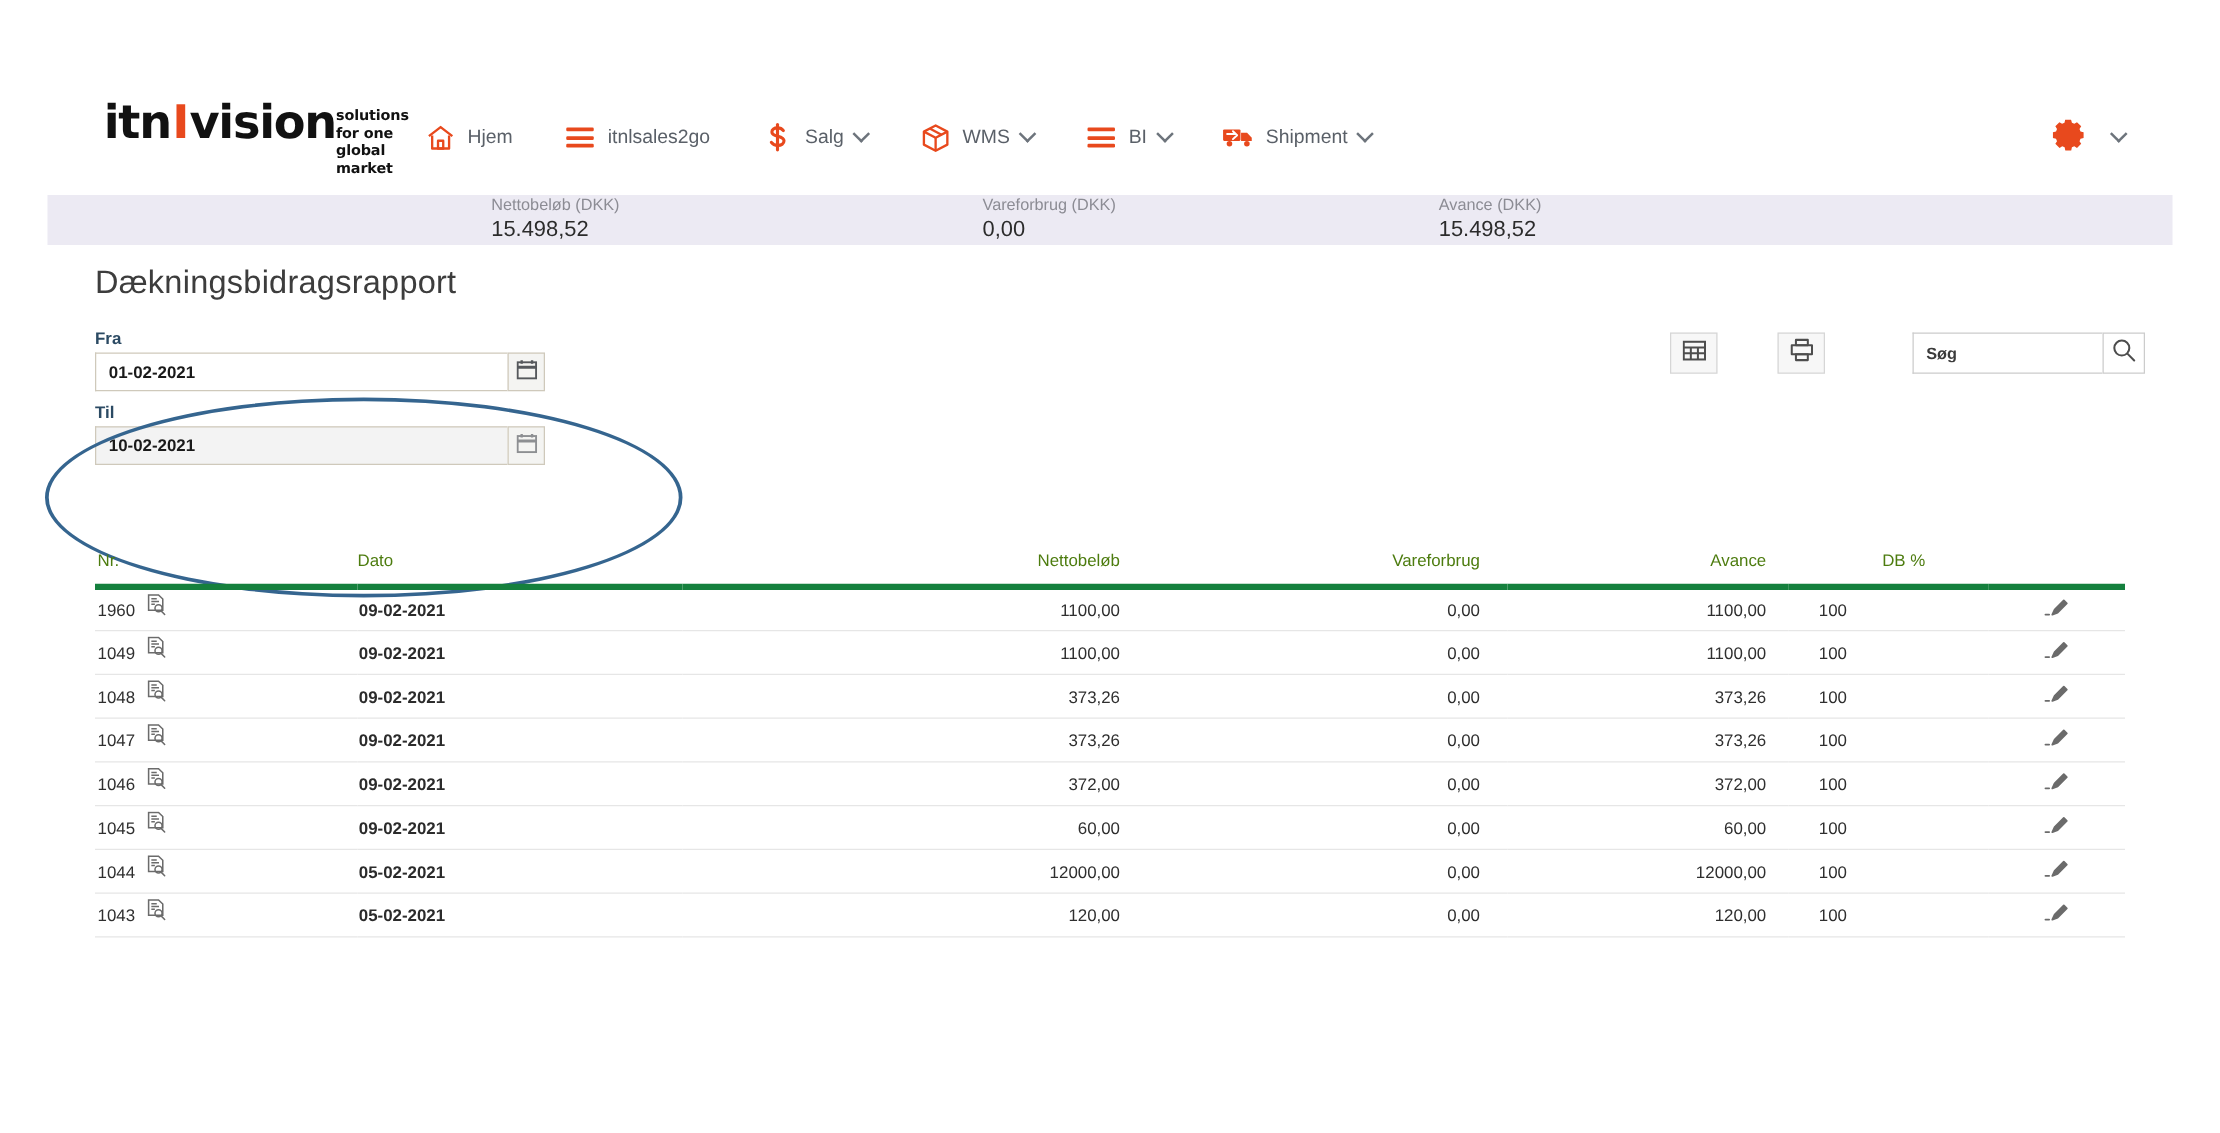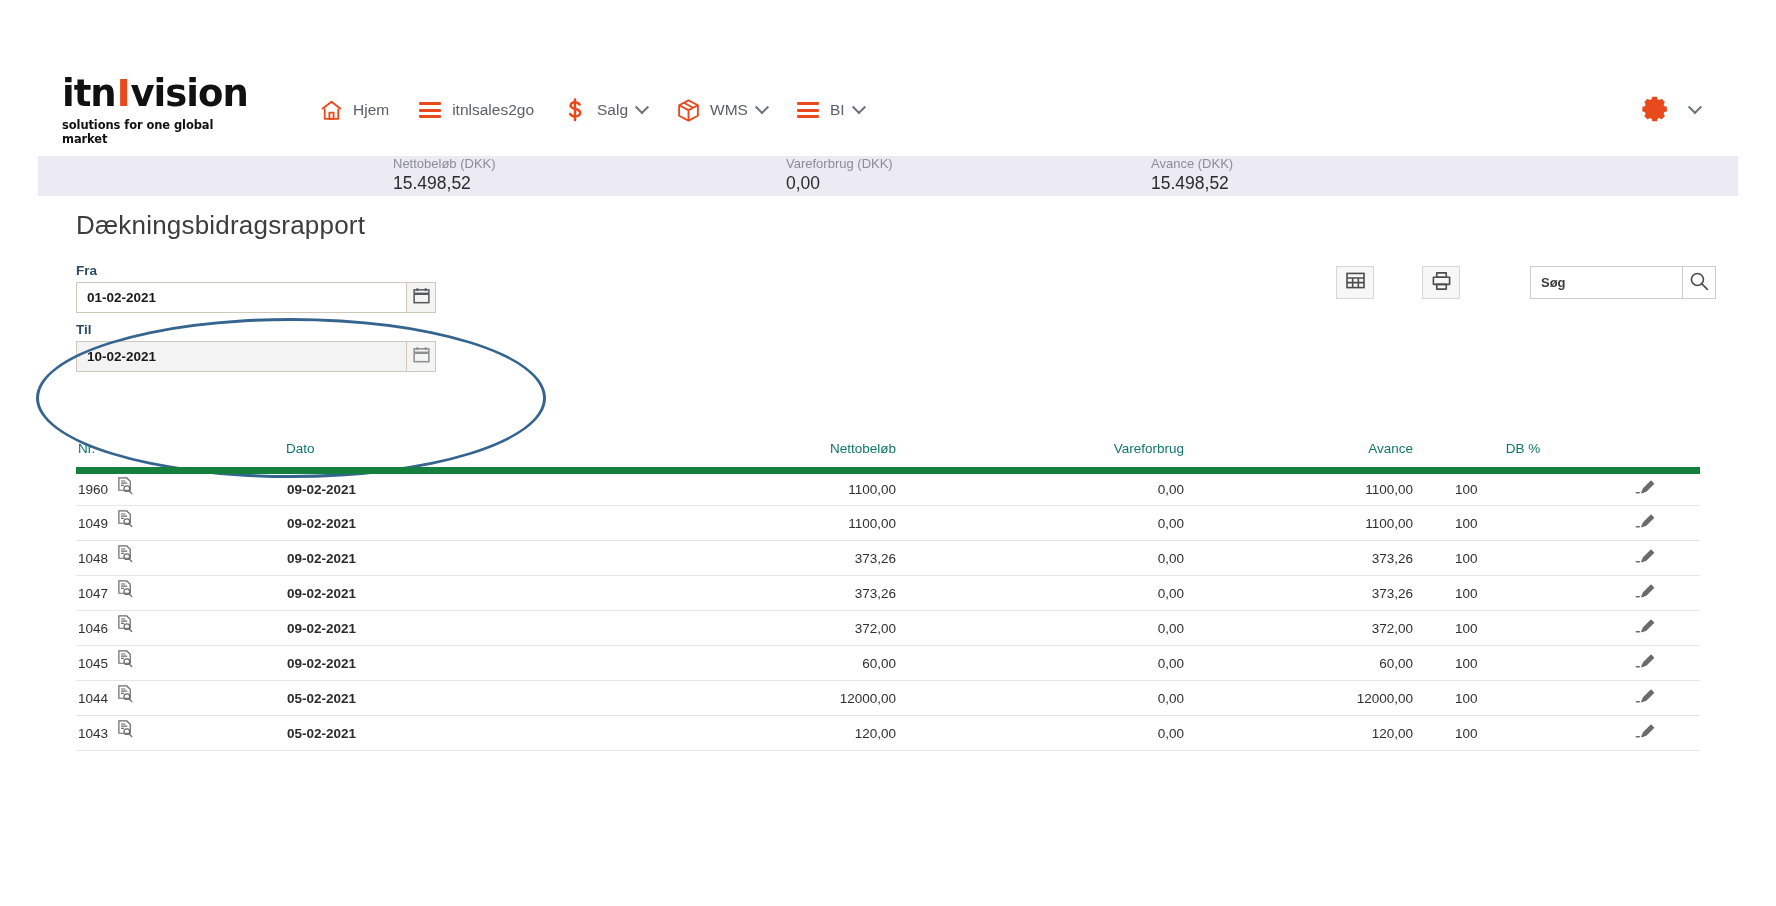--- a/index.html
+++ b/index.html
@@ -28,37 +28,37 @@
 
   
   .header {
     position:absolute;
     left:0; top:0;
     width:1700px; height:92px;
     background:#ffffff;
     display:flex; align-items:center;
   }
   .logo {
-    width:192px; margin-left:24px;
-    display:flex; flex-direction:column; align-items:flex-start;
+    width:192px; margin-left:45px;
+    display:flex; flex-direction:row; align-items:flex-start;
     user-select:none;
   }
   .logo-mark {
     font-size:37px; font-weight:bold; letter-spacing:-1px;
     color:#111111; line-height:1; display:flex; align-items:center;
     font-family:"DejaVu Sans", sans-serif;
   }
   .logo-bar { color:#e8491d; font-weight:bold; padding:0 1px; }
   .logo-tag {
     font-size:11.5px; font-weight:bold; color:#111111;
     margin-top:6px; letter-spacing:-0.1px;
     font-family:"DejaVu Sans", sans-serif;
   }
 
-  .nav { display:flex; align-items:center; margin-left:50px; gap:0px; }
+  .nav { display:flex; align-items:center; margin-left:50px; gap:13px; }
   .nav-item {
     display:flex; align-items:center;
     padding:0 14px; height:50px;
     cursor:pointer; white-space:nowrap;
   }
   .nav-item .ico {
     width:26px; height:26px; display:inline-flex;
     align-items:center; justify-content:center; margin-right:9px;
     color:#e8491d; flex:0 0 auto;
   }
@@ -157,22 +157,22 @@
     width:34px; height:33px;
     border:1px solid #cccccc; background:#ffffff;
     display:flex; align-items:center; justify-content:center;
     cursor:pointer;
   }
 
   
   .table-wrap { position:absolute; left:38px; top:245px; width:1624px; }
   table { border-collapse:collapse; width:1624px; table-layout:fixed; }
   thead th {
-    font-size:13.5px; font-weight:normal; color:#0f766e;
-    padding:0 0 11px 0; border-bottom:7px solid #15803d;
+    font-size:13.5px; font-weight:normal; color:#4d7c0f;
+    padding:0 0 11px 0; border-bottom:5px solid #15803d;
     vertical-align:bottom;
   }
   tbody td {
     font-size:13.5px; color:#2f2f2f;
     height:35px; border-bottom:1px solid #e6e6e6;
     vertical-align:middle;
   }
   .c-nr { width:210px; text-align:left; padding-left:2px; }
   .c-dato { width:260px; text-align:left; }
   .c-net { width:370px; text-align:right; padding-right:20px; }
@@ -260,20 +260,33 @@
             <span class="hamburger">
                 <i></i>
                 <i></i>
                 <i></i>
               </span>
           </span>
           <span class="nav-label">BI</span>
           <span class="caret"></span>
         </div>
 
+        <div class="nav-item">
+          <span class="ico">
+            <svg width="28" height="22" viewBox="0 0 28 20" fill="#e8491d">
+              <rect x="0.5" y="3" width="15" height="10" rx="1"></rect>
+              <path d="M16 6h5.2l4 4.2V13H16z"></path>
+              <circle cx="6" cy="15.4" r="2.4"></circle>
+                <circle cx="21" cy="15.4" r="2.4"></circle>
+              <path d="M4 7h7.5M9 4.6 12.6 8 9 11.4" stroke="#ffffff" stroke-width="1.7" fill="none" stroke-linecap="round" stroke-linejoin="round"></path>
+            </svg>
+          </span>
+          <span class="nav-label">Shipment</span>
+          <span class="caret"></span>
+        </div>
 
       </div>
 
       <div class="header-right">
         <div class="gear-btn">
           <span class="ico">
             <svg width="27" height="27" viewBox="0 0 24 24" fill="#e8491d">
               <path d="M12 8.1a3.9 3.9 0 1 0 0 7.8 3.9 3.9 0 0 0 0-7.8zm0 6a2.1 2.1 0 1 1 0-4.2 2.1 2.1 0 0 1 0 4.2z"></path>
               <path d="M14.1 1.6h-4.2l-.5 2.2-1.7.7-1.9-1.2L2.9 6.3l1.2 1.9-.7 1.7-2.2.5v4.2l2.2.5.7 1.7-1.2 1.9 3 3 1.9-1.2 1.7.7.5 2.2h4.2l.5-2.2 1.7-.7 1.9 1.2 3-3-1.2-1.9.7-1.7 2.2-.5V10.4l-2.2-.5-.7-1.7 1.2-1.9-3-3-1.9 1.2-1.7-.7z"></path>
             </svg>

